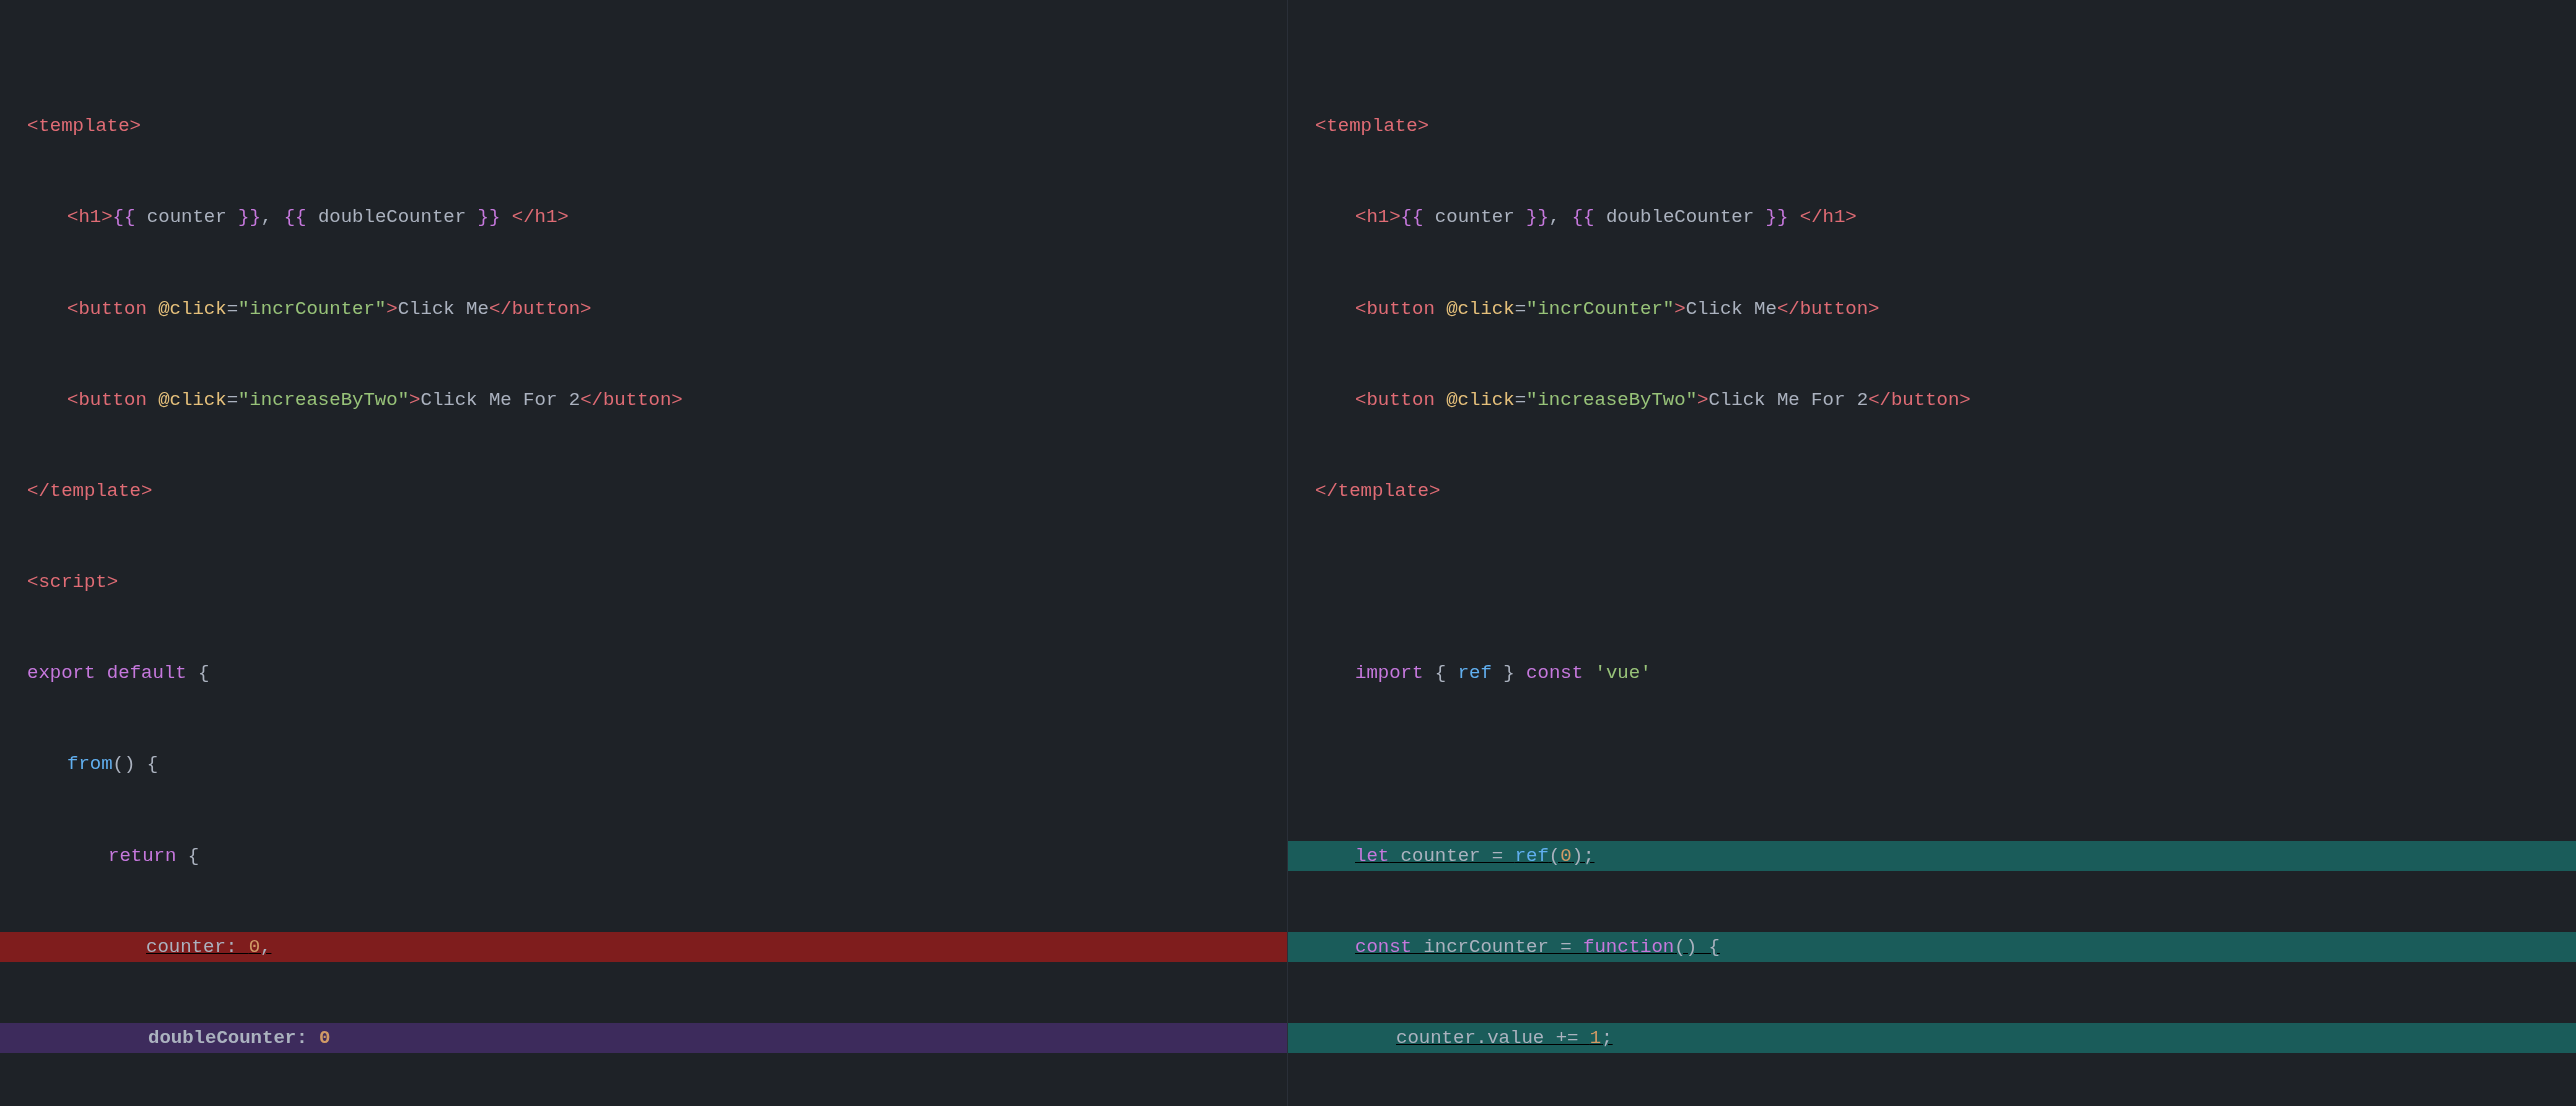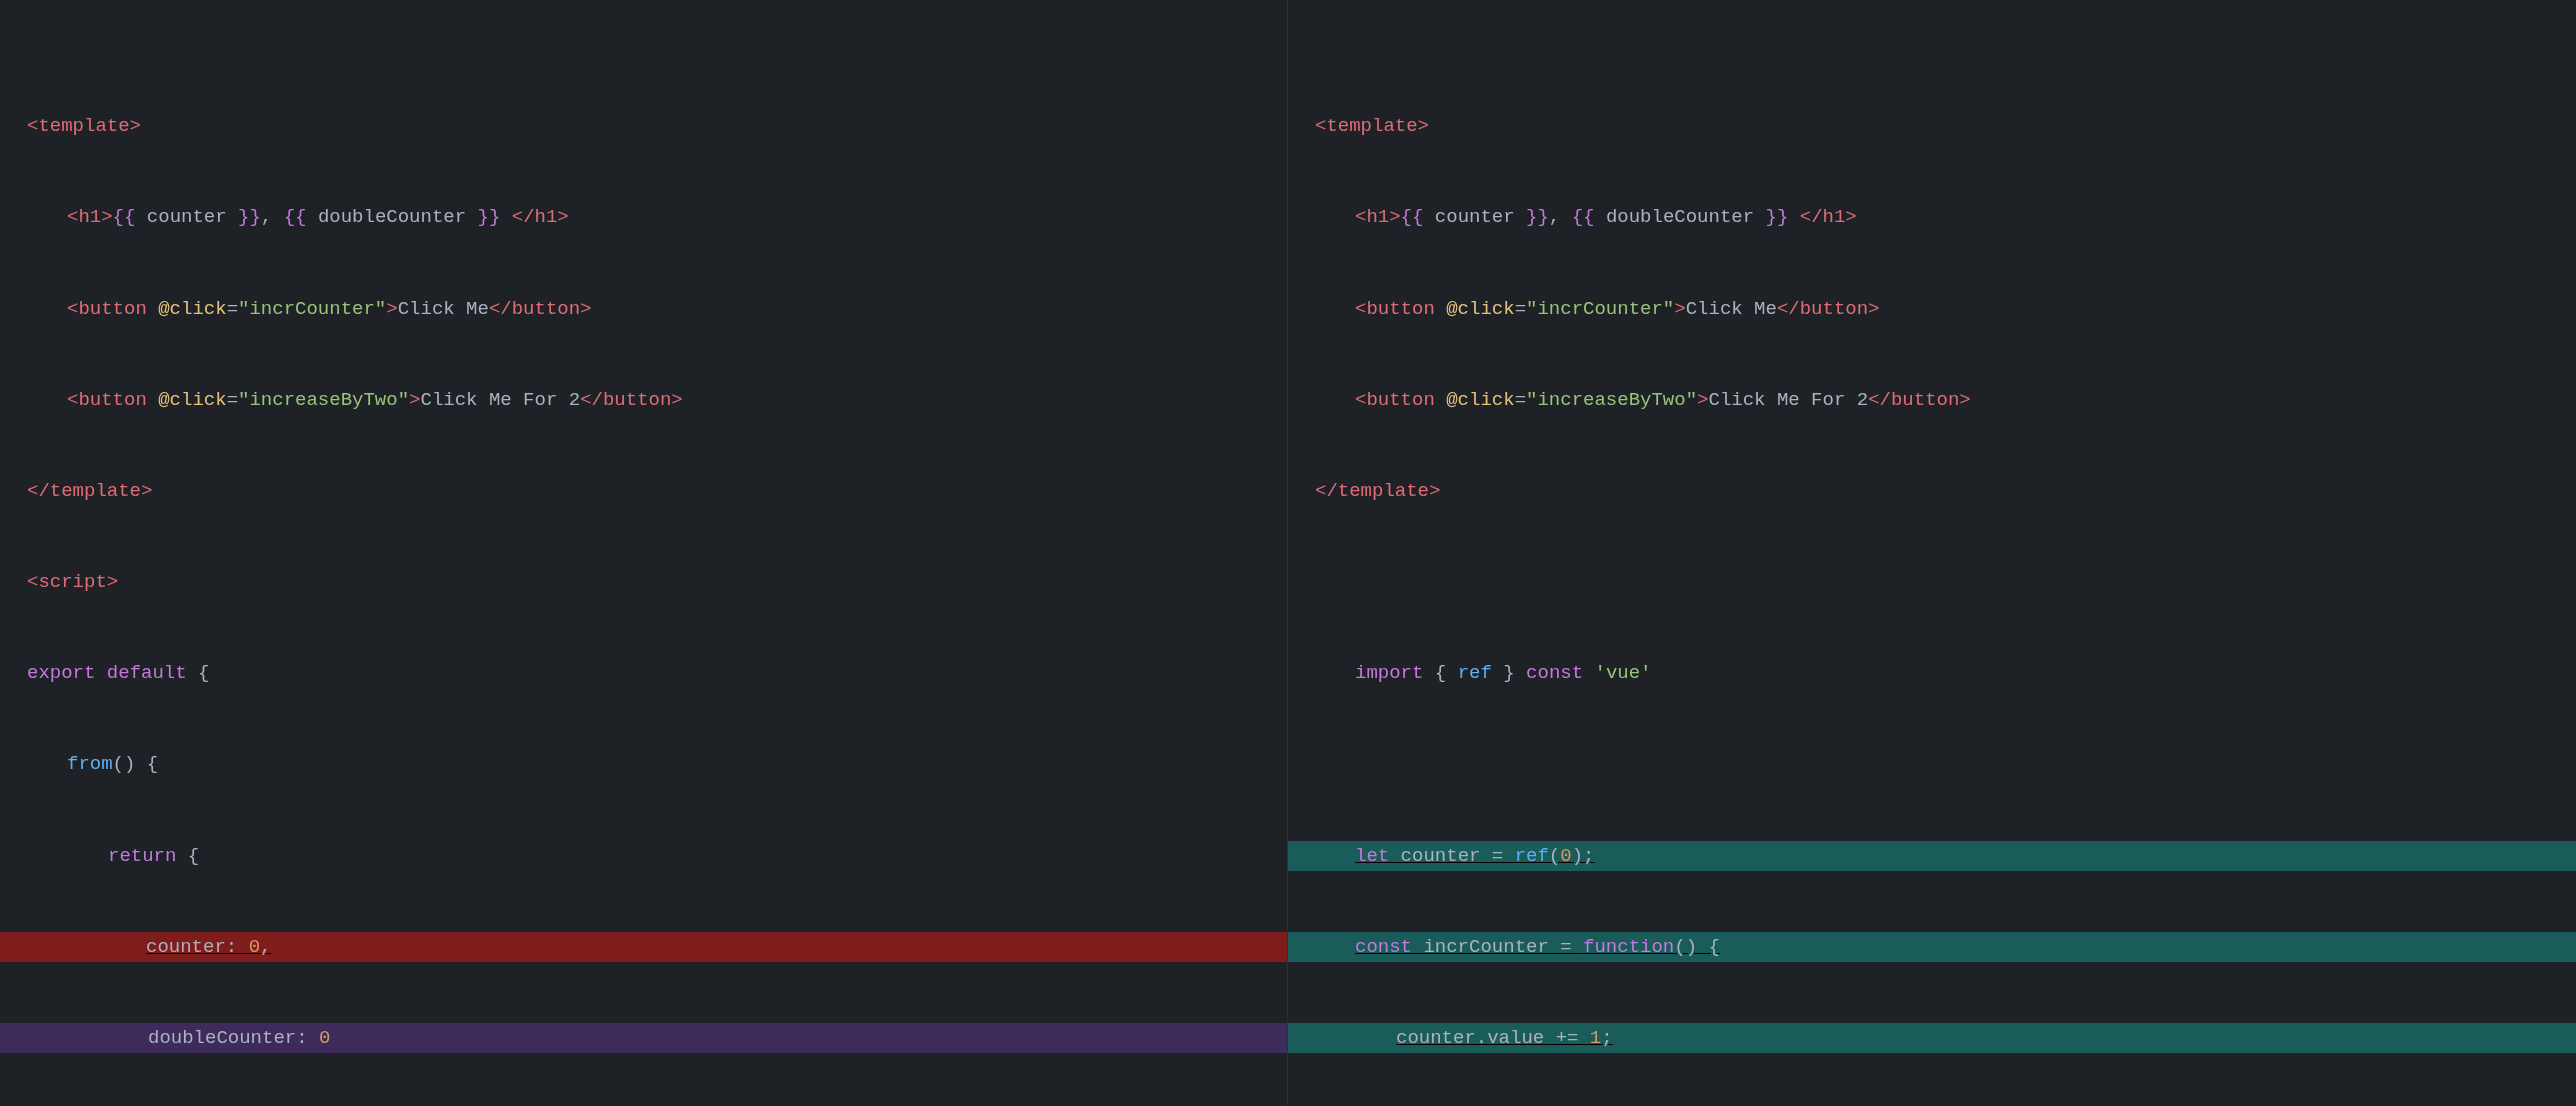--- a/index.html
+++ b/index.html
@@ -56,20 +56,21 @@
       margin: 0 -27px;
       padding: 0 25px;
       text-decoration: underline;
     }
 
     .line-highlight-purple {
       background-color: #3d2b5c;
       display: block;
       margin: 0 -27px;
       padding: 0 27px;
+      font-weight: bold;
     }
 
     .line-highlight-teal-right {
       background-color: #1a5c5a;
       display: block;
       margin: 0 -27px;
       padding: 0 27px;
       text-decoration: underline;
     }
 

